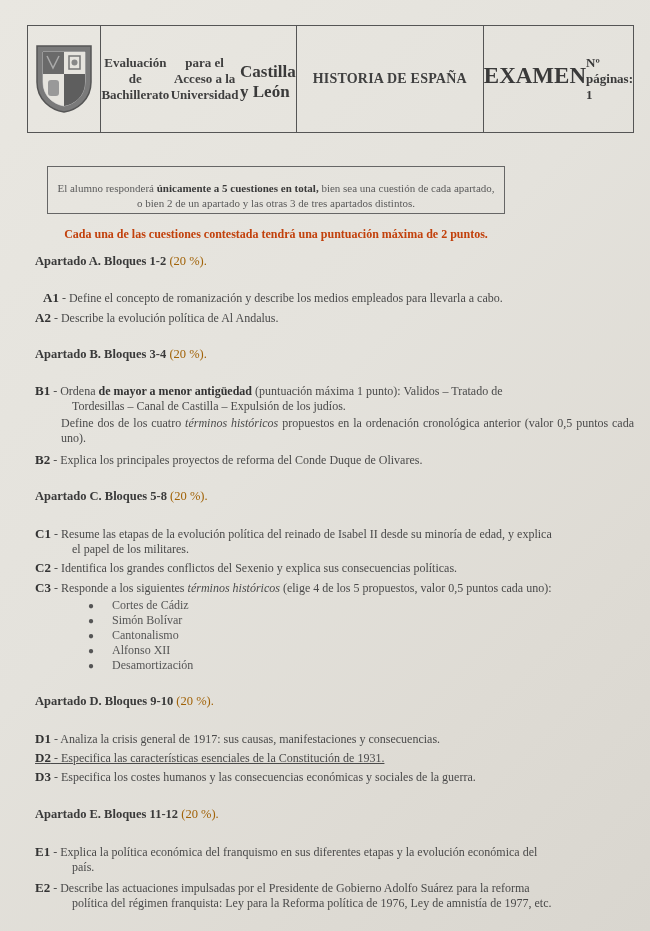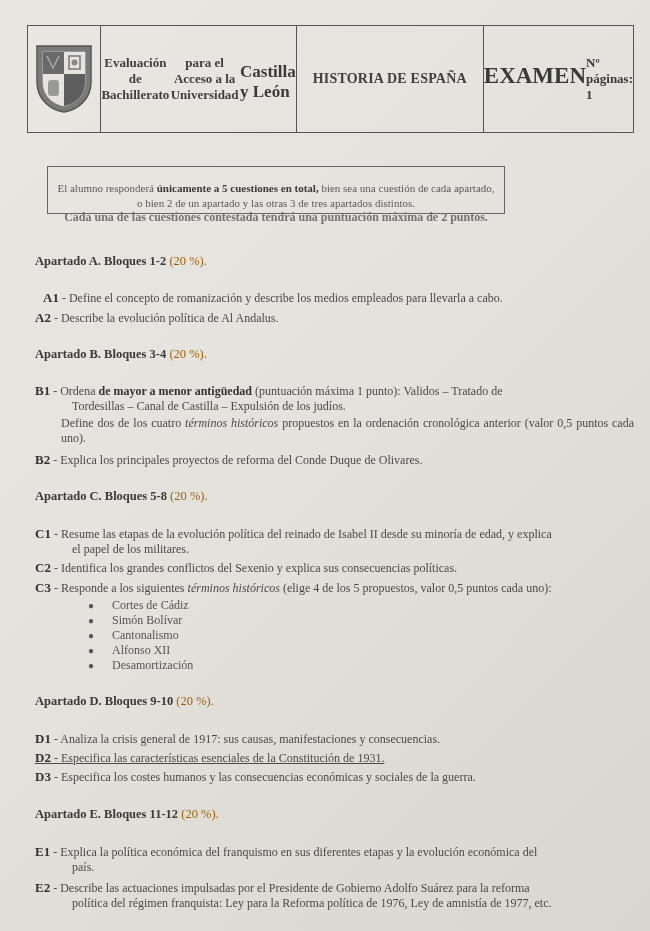--- a/index.html
+++ b/index.html
@@ -35,21 +35,21 @@
     }
 
     
     .instructions {
       position: absolute; left: 47px; top: 166px; width: 458px; height: 48px;
       border: 1.5px solid #666; box-sizing: border-box;
       text-align: center; font-size: 11px; line-height: 14.5px; padding-top: 14px;
       color: #5a5a5a;
     }
     .instructions b { color: #3a3a3a; }
-    .instr-3 { font-weight: bold; font-size: 12px; color: #737373; }
+    .instr-3 { font-weight: bold; font-size: 12px; color: #c2410c; margin-top: 17px; }
 
     
     .sec-title { position: absolute; left: 35px; font-size: 12.5px; color: #3a3a3a; }
     .sec-title b { font-weight: bold; }
     .sec-title .pct { color: #a16207; font-weight: normal; }
 
     .q { position: absolute; left: 35px; width: 600px; font-size: 12px; color: #4a4a4a; line-height: 15px; }
     .q .code { font-weight: bold; color: #333; font-size: 13px; }
     .q .indent { display: block; padding-left: 37px; }
     .q i { font-style: italic; }

